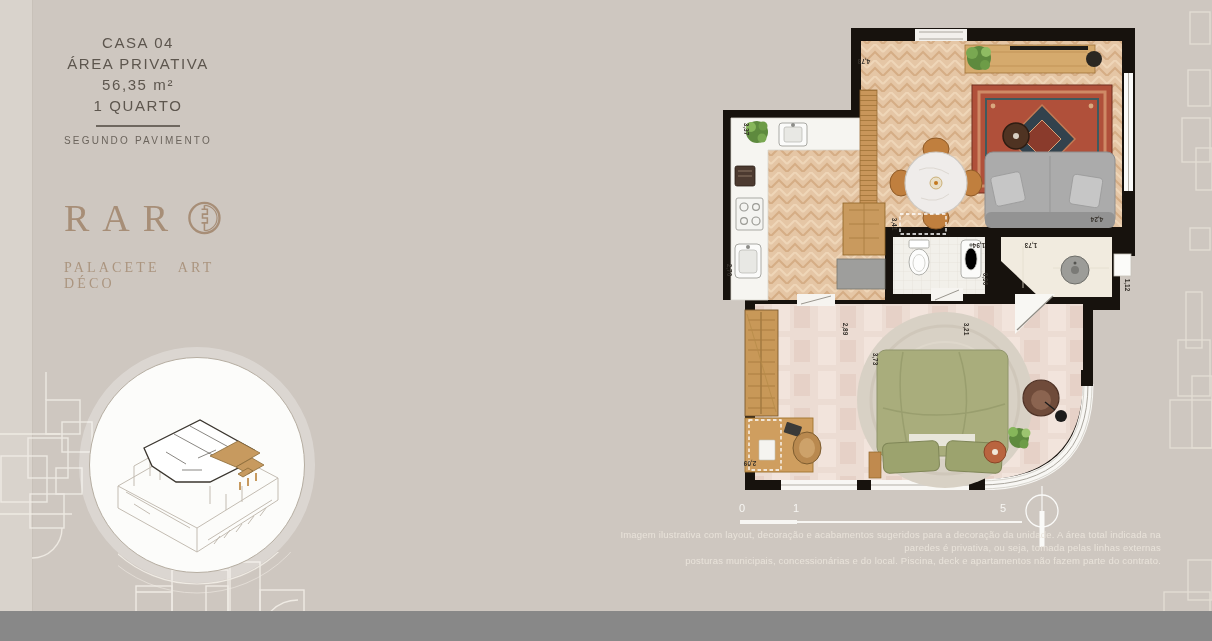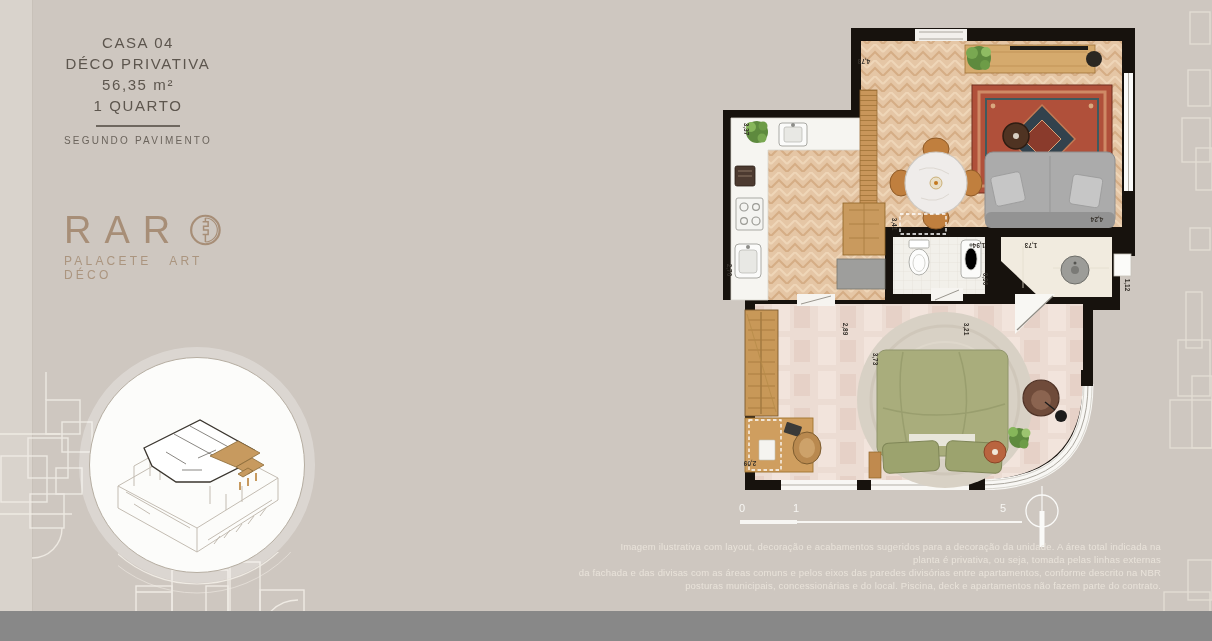--- a/index.html
+++ b/index.html
@@ -16,28 +16,28 @@
   .header{
     position:absolute; left:58px; top:32px; width:160px;
     text-align:center; color:#5d564e; letter-spacing:1.6px;
   }
   .header .h-line{ font-size:15px; line-height:21px; font-weight:400; }
   .header .rule{
     width:84px; height:2px; background:#5d564e; margin:9px auto 8px auto; opacity:.85;
   }
   .header .floor{ font-size:10px; letter-spacing:2.2px; color:#6b645c; }
   
-  .logo{ position:absolute; left:64px; top:210px; width:160px; color:#a78e77; }
+  .logo{ position:absolute; left:64px; top:198px; width:160px; color:#a78e77;font-family:Liberation Serif, serif; }
   .logo-row{ display:flex; align-items:center; }
   .logo-letters{
     font-size:38px; letter-spacing:13px; font-weight:400; line-height:40px;
     color:#a78e77;
   }
   .logo-tagline{
-    margin-top:4px; font-size:12px; letter-spacing:3.2px; word-spacing:12px;
+    margin-top:22px; font-size:14px; letter-spacing:3.2px; word-spacing:12px;
     color:#ab957f;
   }
   
   .inset{
     position:absolute; left:89px; top:357px; width:216px; height:216px;
     border-radius:50%; background:#fcfcfa; border:1px solid #b6aea2;
     box-shadow:0 0 0 10px rgba(255,255,255,0.28);
   }
   .inset svg{ display:block; }
   
@@ -45,37 +45,37 @@
   .dim-label{ font-size:6.4px; font-weight:bold; fill:#35302a; }
   
   .scalebar{ position:absolute; left:723px; top:500px; width:412px; height:30px; color:#f7f6f3; }
   .scalebar .num{ position:absolute; top:2px; font-size:11px; }
   .scalebar .bar-thin{ position:absolute; left:17px; top:21px; width:282px; height:2px; background:#f7f6f3; }
   .scalebar .bar-thick{ position:absolute; left:17px; top:20px; width:57px; height:4px; background:#f7f6f3; }
   
   .compass{ position:absolute; left:1020px; top:484px; width:44px; height:68px; }
   
   .disclaimer{
-    position:absolute; left:560px; right:51px; top:540px;
+    position:absolute; left:560px; right:51px; top:528px;
     text-align:right; font-size:9.5px; line-height:13px;
     color:#e9e3da; letter-spacing:.2px;
   }
   
   .decor{ position:absolute; pointer-events:none; }
 </style>
 </head>
 <body>
 
 <div class="canvas">
 
   <div class="left-strip"></div>
 
   <div class="header">
     <div class="h-line">CASA 04</div>
-    <div class="h-line">DÉCO PRIVATIVA</div>
+    <div class="h-line">ÁREA PRIVATIVA</div>
     <div class="h-line">56,35 m²</div>
     <div class="h-line">1 QUARTO</div>
     <div class="rule"></div>
     <div class="floor">SEGUNDO PAVIMENTO</div>
   </div>
 
   <div class="logo">
     <div class="logo-row">
       <span class="logo-letters">RAR</span>
       <svg width="40" height="40" viewBox="0 0 40 40" style="margin-left:4px">
@@ -380,18 +380,17 @@
   </div>
 
   <svg class="compass" viewBox="0 0 44 68">
     <circle cx="22" cy="27" r="16" fill="none" stroke="#fafaf8" stroke-width="1.3"></circle>
     <line x1="22" y1="2" x2="22" y2="31" stroke="#fafaf8" stroke-width="1.1"></line>
     <rect x="19.5" y="27" width="5" height="36" fill="#fafaf8"></rect>
   </svg>
 
   <div class="disclaimer">
     <div>Imagem ilustrativa com layout, decoração e acabamentos sugeridos para a decoração da unidade. A área total indicada na</div>
-    <div>planta é privativa, ou seja, tomada pelas linhas externas</div>
-    <div>da fachada e das divisas com as áreas comuns e pelos eixos das paredes divisórias entre apartamentos, conforme descrito na NBR</div>
+    <div>paredes é privativa, ou seja, tomada pelas linhas externas</div>
     <div>posturas municipais, concessionárias e do local. Piscina, deck e apartamentos não fazem parte do contrato.</div>
   </div>
 
 </div>
 
 </body></html>

